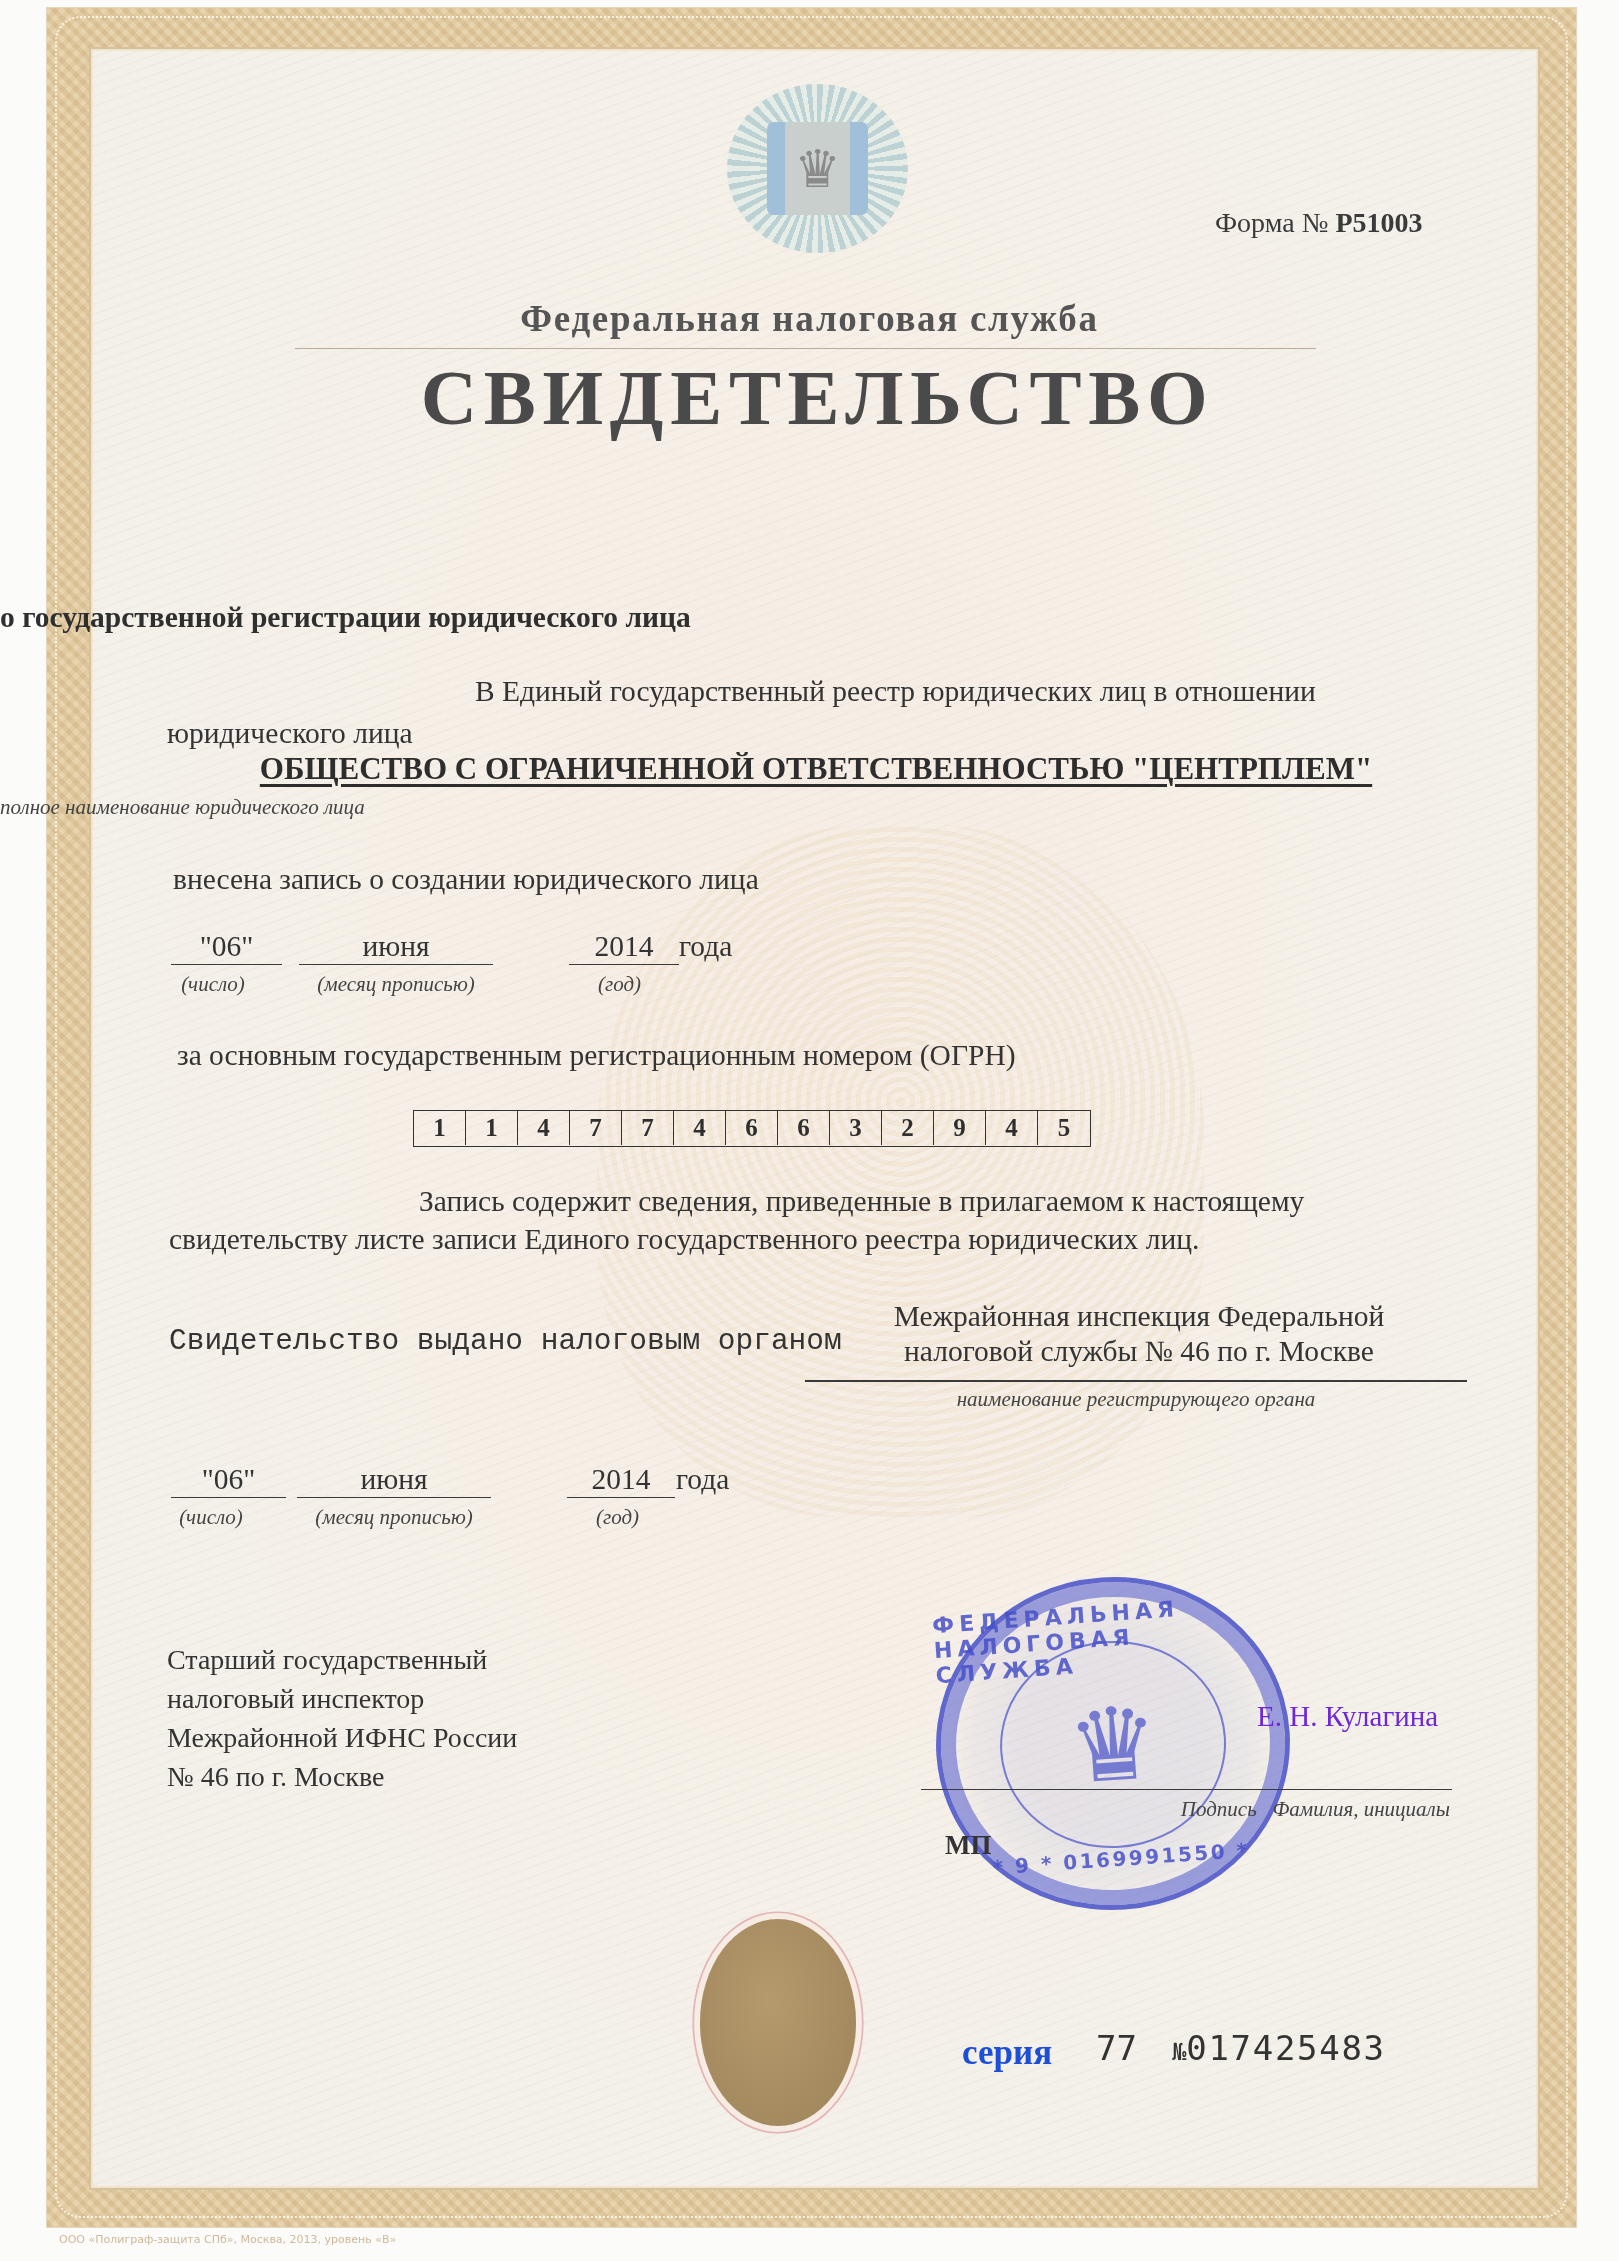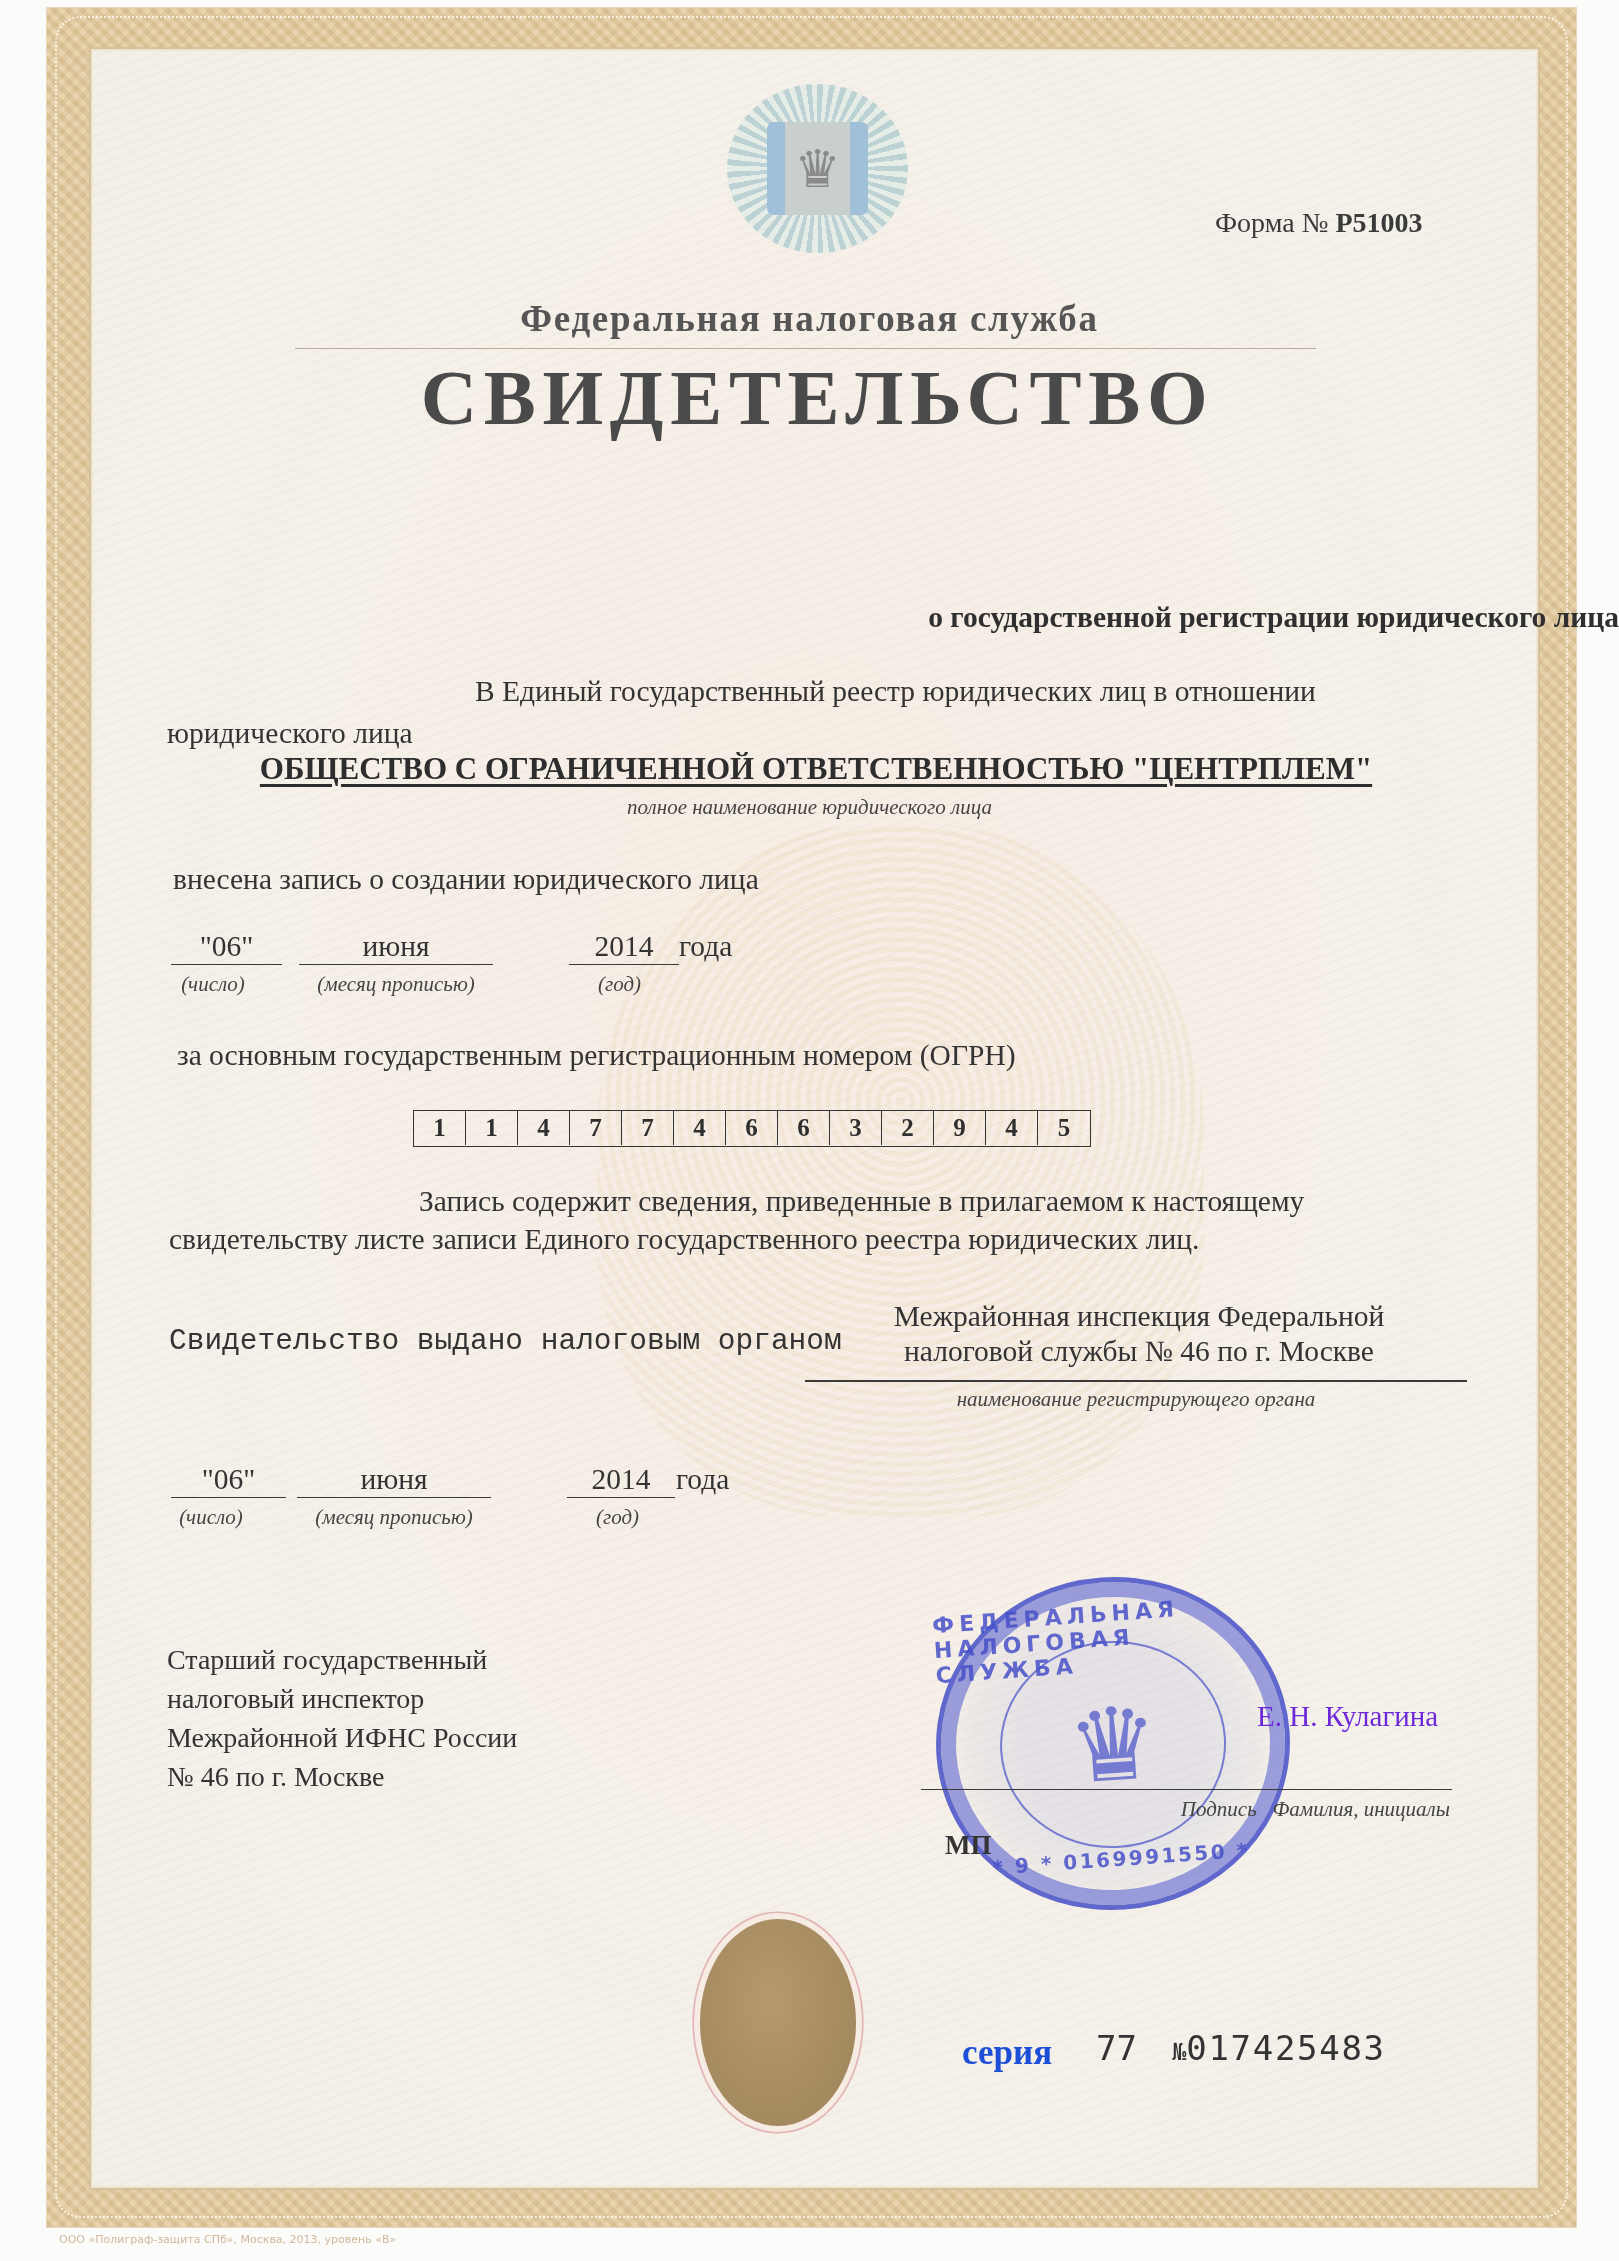--- a/index.html
+++ b/index.html
@@ -59,34 +59,34 @@
       font-size: 37px; font-weight: bold; letter-spacing: 1.7px; color: #555;
     }
     .agency-rule { left: 295px; top: 348px; width: 1021px; height: 0; border-top: 0.8px solid #b9ad9a; }
 
     .title {
       left: 0; width: 1619px; top: 353px; text-align: center;
       font-size: 78px; font-weight: bold; letter-spacing: 6.7px; color: #4a4a4a; padding-left: 16px;
     }
 
     .subtitle {
-      left: 0; width: 1619px; top: 601px; text-align: right;
+      left: 0; width: 1619px; top: 601px; text-align: left;
       font-size: 29.5px; font-weight: bold; color: #2f2f2f;
     }
 
     .body-text { font-size: 29.5px; color: #333; white-space: nowrap; }
     .p1 { left: 475px; top: 675px; }
     .p1b { left: 167px; top: 717px; }
     .org-name {
       left: 192px; top: 751px; width: 1248px; text-align: center;
       font-size: 31px; font-weight: bold; color: #2d2d2d; text-decoration: underline;
       text-decoration-thickness: 2.5px; text-underline-offset: 5px;
     }
     .caption { font-style: italic; font-size: 21px; color: #444; white-space: nowrap; }
-    .org-caption { left: 0; width: 1619px; top: 795px; text-align: center; }
+    .org-caption { left: 0; width: 1619px; top: 795px; text-align: left; }
 
     .p2 { left: 173px; top: 863px; }
 
     .date-row { font-size: 29.5px; color: #333; }
     .field {
       position: absolute; text-align: center; border-bottom: 1.7px solid #3a3a3a; height: 37px; line-height: 37px;
     }
     .field-cap { position: absolute; text-align: center; font-style: italic; font-size: 21px; color: #444; }
 
     .p3 { left: 177px; top: 1039px; }

